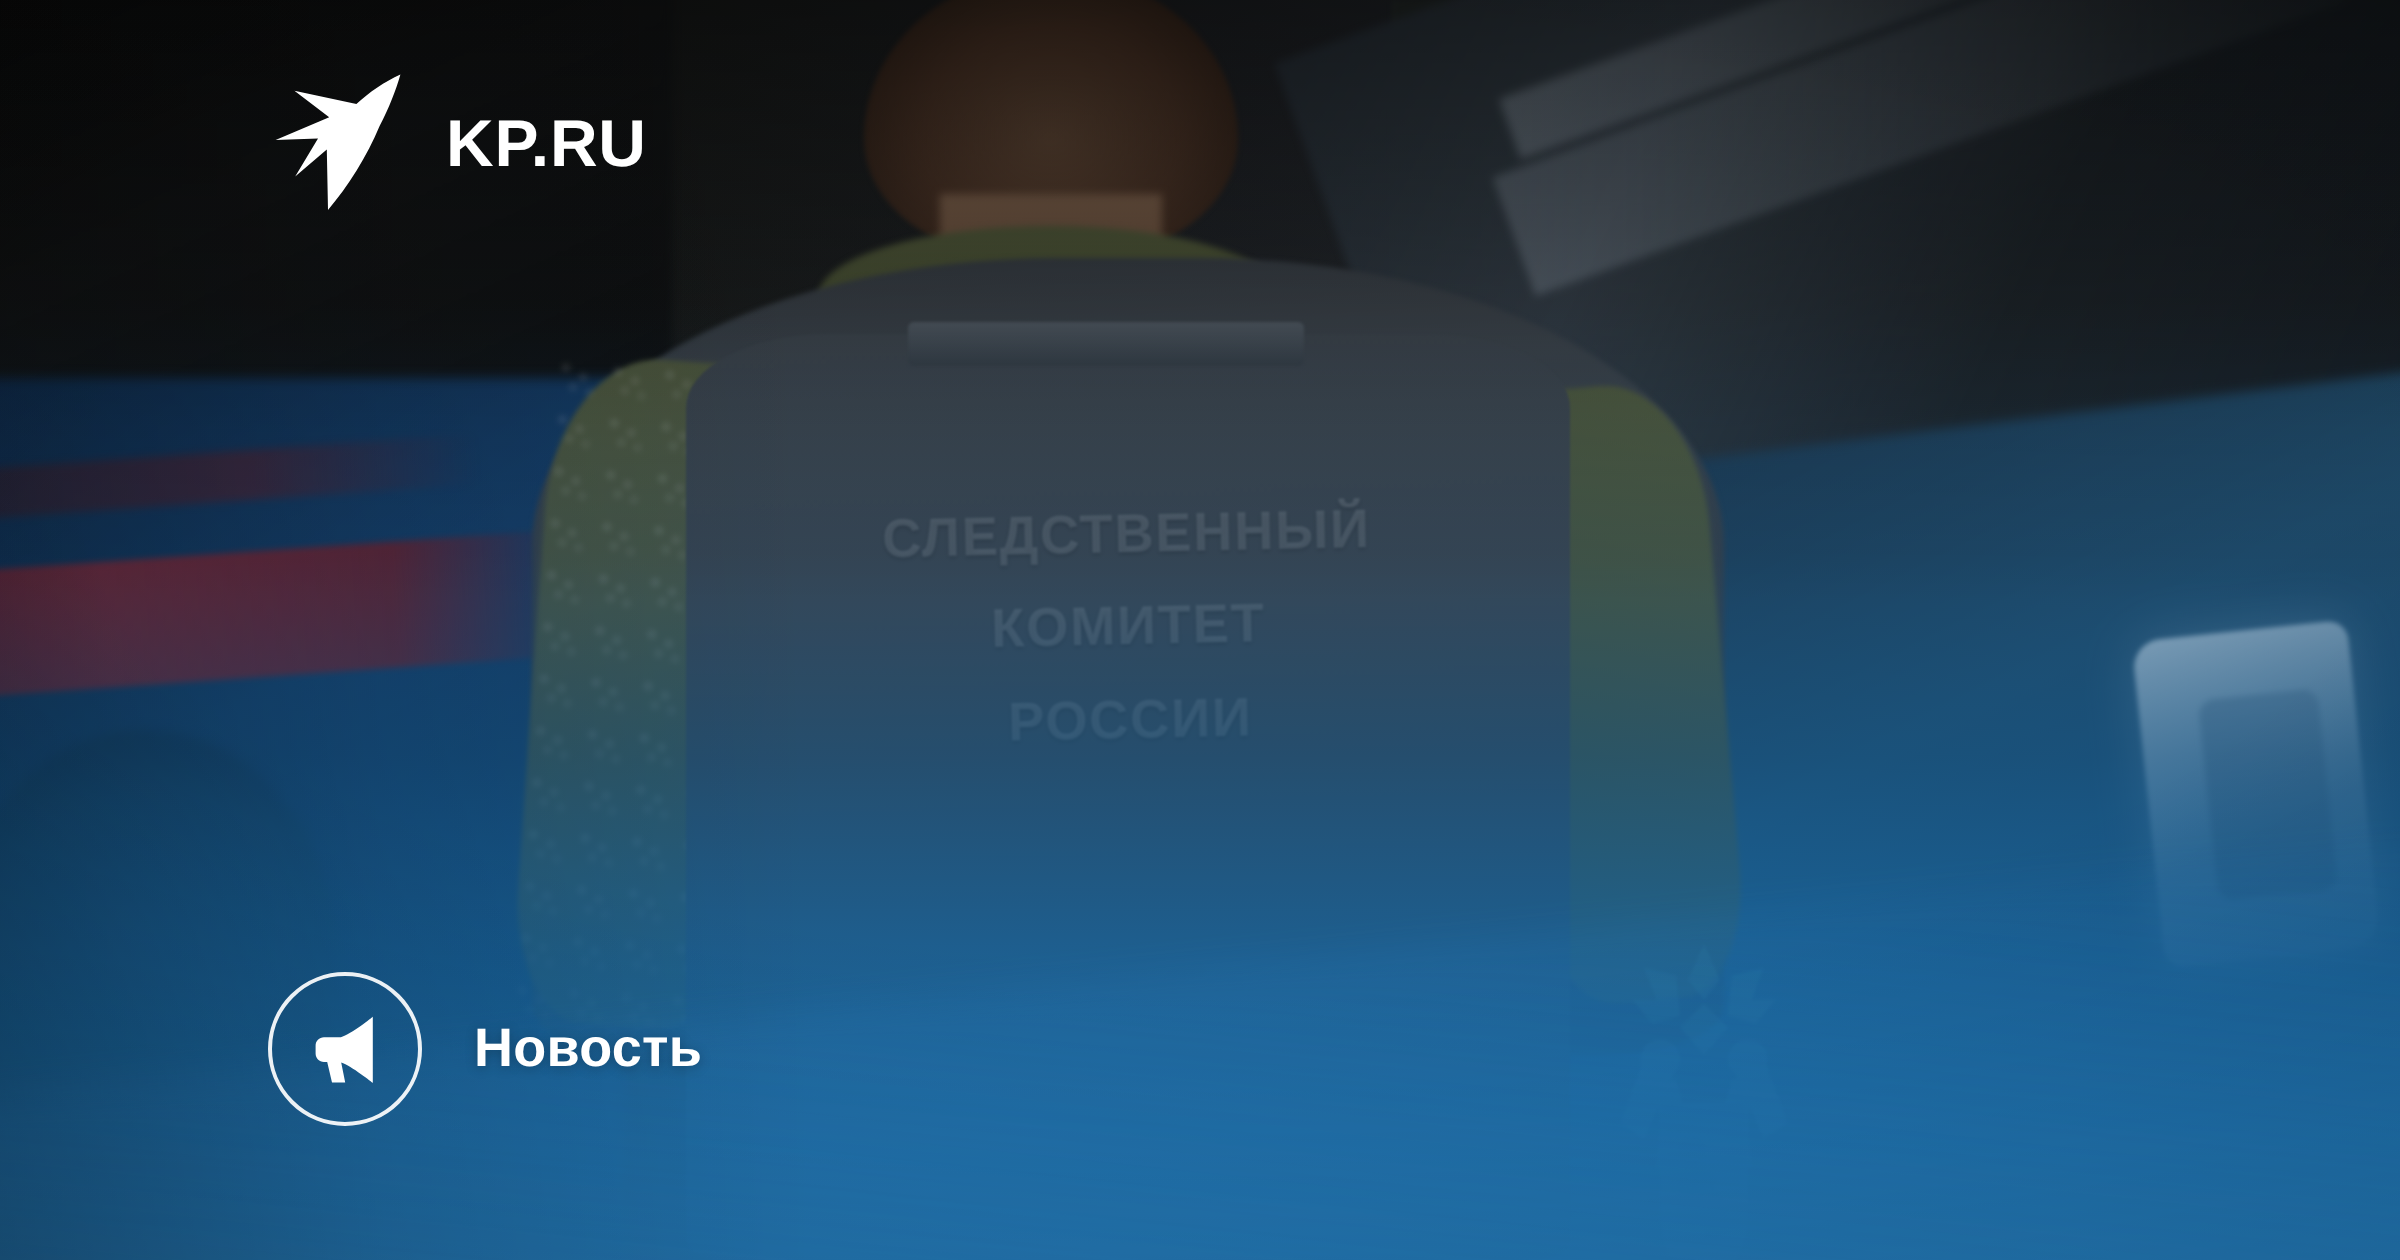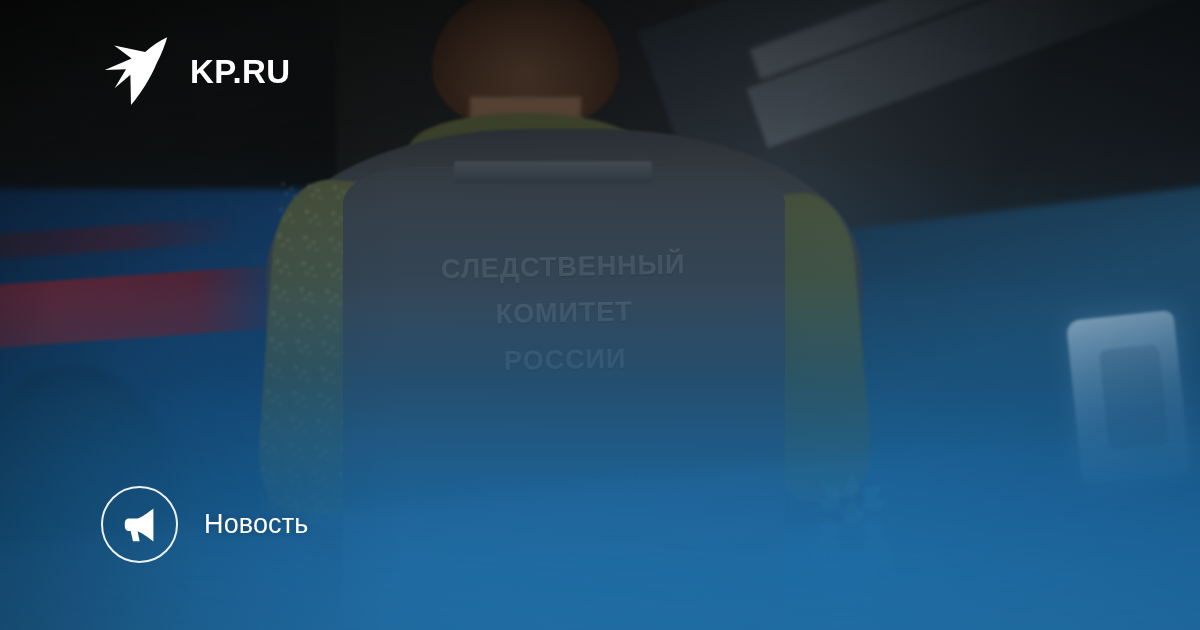--- a/index.html
+++ b/index.html
@@ -213,21 +213,21 @@
     background:linear-gradient(90deg,rgba(0,0,0,.28) 0%,rgba(0,0,0,.10) 16%,rgba(0,0,0,0) 34%);
   }
   .sheen{
     position:absolute;left:-10%;bottom:-24%;width:130%;height:48%;
     background:linear-gradient(12deg,rgba(52,133,194,.55) 0%,rgba(42,122,186,.30) 45%,rgba(30,100,158,0) 100%);
     transform:rotate(-6deg);
     filter:blur(8px);
   }
 
   
-  .ui{position:absolute;inset:0;}
+  .ui{position:absolute;inset:0;margin-left:33px;}
 
   .brand{
     position:absolute;left:104px;top:36px;
     display:flex;align-items:center;gap:22px;
     cursor:pointer;
   }
   .brand-bird{width:64px;height:70px;display:block;}
   .brand-text{
     color:#ffffff;
     font-size:33px;
@@ -258,21 +258,21 @@
     width:77px;height:77px;border-radius:50%;
     border:2px solid rgba(255,255,255,.92);
     display:flex;align-items:center;justify-content:center;
     box-sizing:border-box;
     flex:0 0 auto;
   }
   .badge-megaphone{width:40px;height:40px;display:block;}
   .badge-label{
     color:#ffffff;
     font-size:27px;
-    font-weight:400;
+    font-weight:700;
     letter-spacing:.005em;
     line-height:1;
     white-space:nowrap;
     text-shadow:0 1px 6px rgba(0,0,0,.25);
     text-align:right;
   }
 </style>
 </head>
 <body>
 

